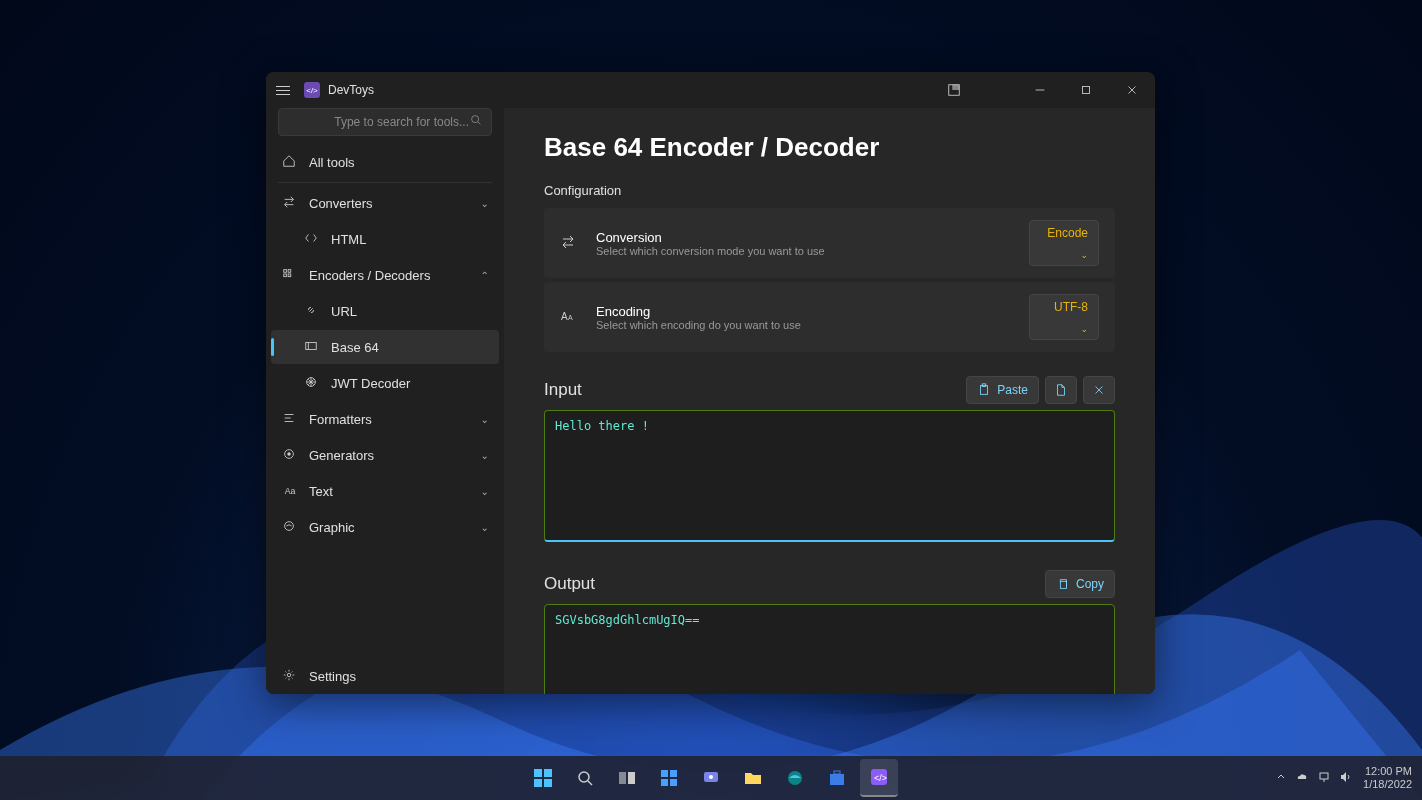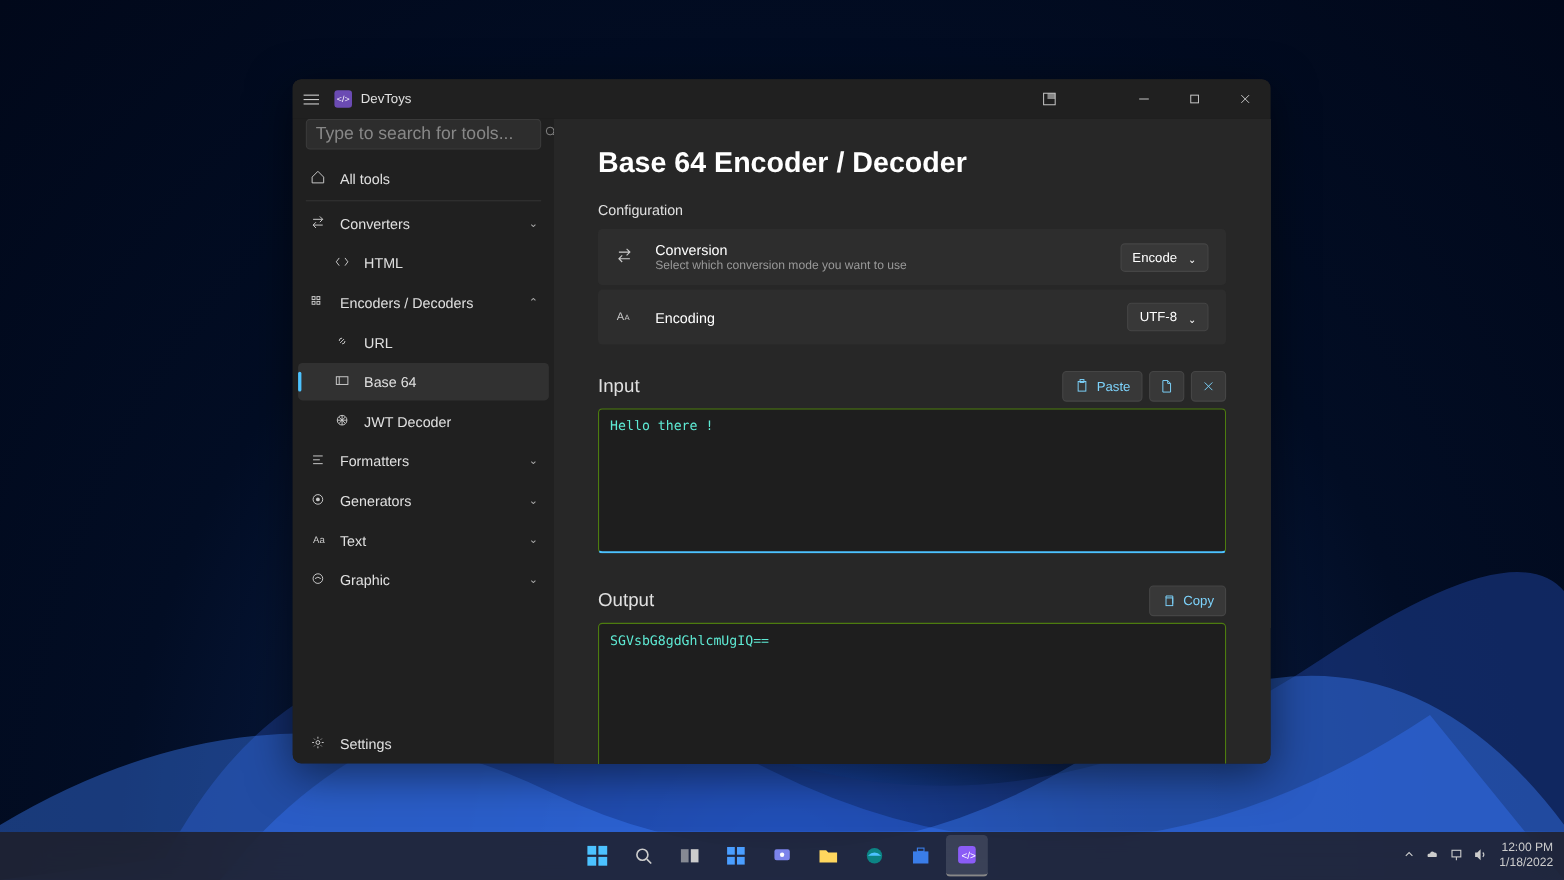--- a/index.html
+++ b/index.html
@@ -58,21 +58,21 @@
   margin: 0 12px 8px 12px;
   height: 28px;
   background: #2d2d2d;
   border: 1px solid #3a3a3a;
   border-radius: 4px;
   display: flex;
   align-items: center;
   padding: 0 8px;
 }
 .search-box input {
-  flex: 1; background: transparent; border: none; color: #ccc; font-size: 16px; outline: none;
+  flex: 1; background: transparent; border: none; color: #ccc; font-size: 12px; outline: none; text-align: right;
 }
 .search-box input::placeholder { color: #888; }
 .nav-item {
   height: 34px;
   margin: 1px 5px;
   padding: 0 10px;
   display: flex;
   align-items: center;
   color: #e0e0e0;
   font-size: 13px;
@@ -107,27 +107,28 @@
 }
 .config-icon { width: 20px; color: #ccc; margin-right: 16px; font-size: 14px; }
 .config-text { flex: 1; }
 .config-title { color: #ffffff; font-size: 13px; }
 .config-desc { color: #999; font-size: 11px; }
 .config-select {
   background: #383838;
   border: 1px solid #454545;
   border-radius: 4px;
   padding: 5px 10px;
-  color: #ffffff;
+  color: #eab308;
   font-size: 12px;
   display: flex;
   align-items: flex-end;
   gap: 10px;
   cursor: pointer;
   min-width: 70px;
+  flex-direction: column;
 }
 .io-section { margin-top: 24px; }
 .io-header { display: flex; align-items: center; margin-bottom: 6px; }
 .io-label { color: #e0e0e0; font-size: 17px; text-align: right; }
 .io-actions { margin-left: auto; display: flex; gap: 6px; }
 .io-btn {
   background: #383838;
   border: 1px solid #454545;
   border-radius: 4px;
   padding: 4px 10px;
@@ -391,20 +392,21 @@
 
       <div class="config-card">
         <span class="config-icon">
           <svg width="16" height="16" viewBox="0 0 16 16">
               <text x="1" y="12" font-size="10" fill="currentColor">A</text>
               <text x="8" y="12" font-size="7" fill="currentColor">A</text>
             </svg>
         </span>
         <div class="config-text">
           <div class="config-title">Encoding</div>
+          <div class="config-desc">Select which encoding do you want to use</div>
         </div>
         <div class="config-select">
           <span>UTF-8</span>
           <span style="font-size:9px;">⌄</span>
         </div>
       </div>
 
       <div class="io-section">
         <div class="io-header">
           <div class="io-label">Input</div>

